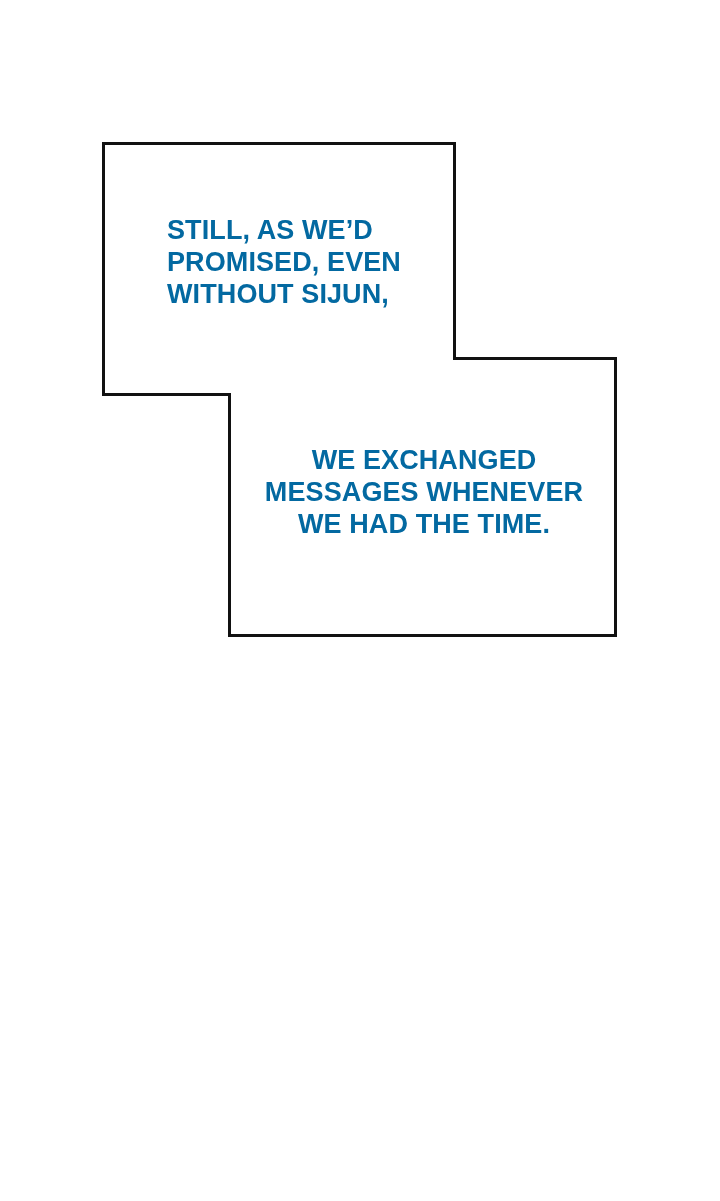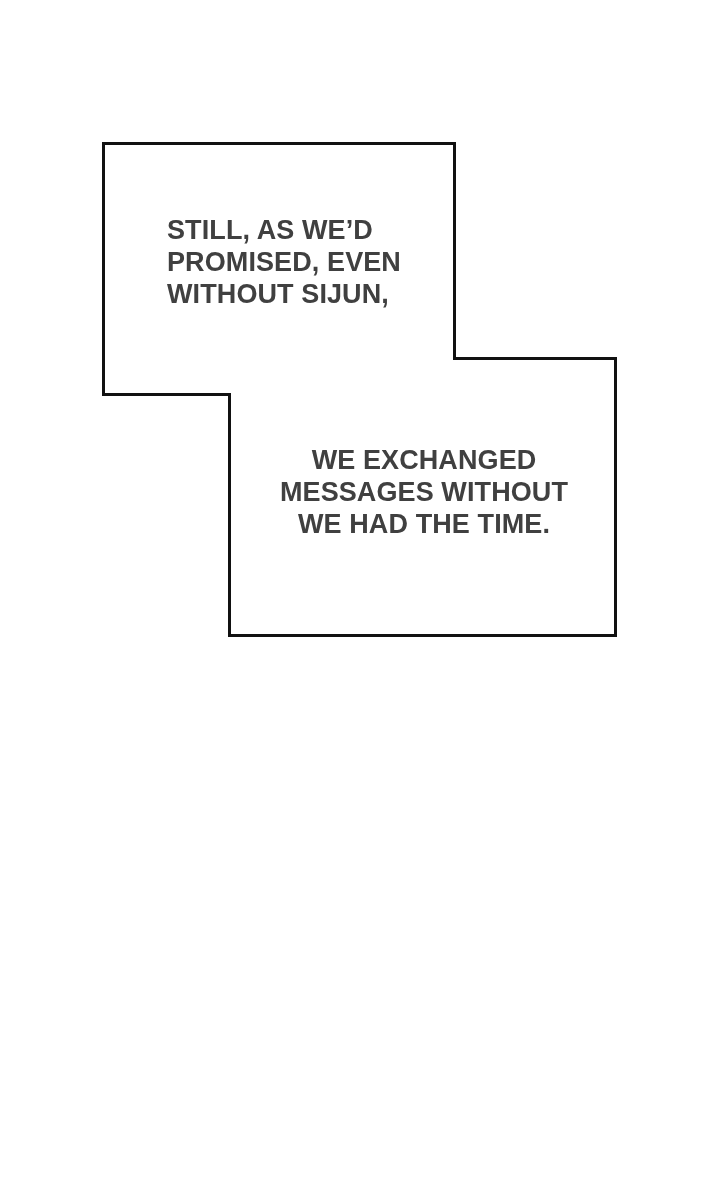--- a/index.html
+++ b/index.html
@@ -21,21 +21,21 @@
   #panel-outline {
     position: absolute;
     left: 0;
     top: 0;
     width: 720px;
     height: 1201px;
     pointer-events: none;
   }
   .panel-text {
     position: absolute;
-    color: #404040;
+    color: #0369a1;
     font-family: "Liberation Sans", sans-serif;
     font-weight: 700;
     font-size: 27px;
     line-height: 32px;
     letter-spacing: 0.1px;
     white-space: pre-line;
     -webkit-font-smoothing: antialiased;
   }
   #panel-1-text {
     left: 167px;
@@ -57,16 +57,16 @@
 
   <svg id="panel-outline" viewBox="0 0 720 1201" xmlns="http://www.w3.org/2000/svg">
     <path fill="#ffffff" stroke="#111111" stroke-width="3" stroke-linejoin="miter" stroke-linecap="square" d="M 103.5 143.5 L 454.5 143.5 L 454.5 358.5 L 615.5 358.5 L 615.5 635.5 L 229.5 635.5 L 229.5 394.5 L 103.5 394.5 Z"></path>
   </svg>
 
   <div class="panel-text" id="panel-1-text">STILL, AS WE’D
 PROMISED, EVEN
 WITHOUT SIJUN,</div>
 
   <div class="panel-text" id="panel-2-text">WE EXCHANGED
-MESSAGES WITHOUT
+MESSAGES WHENEVER
 WE HAD THE TIME.</div>
 
 </div>
 
 </body></html>

